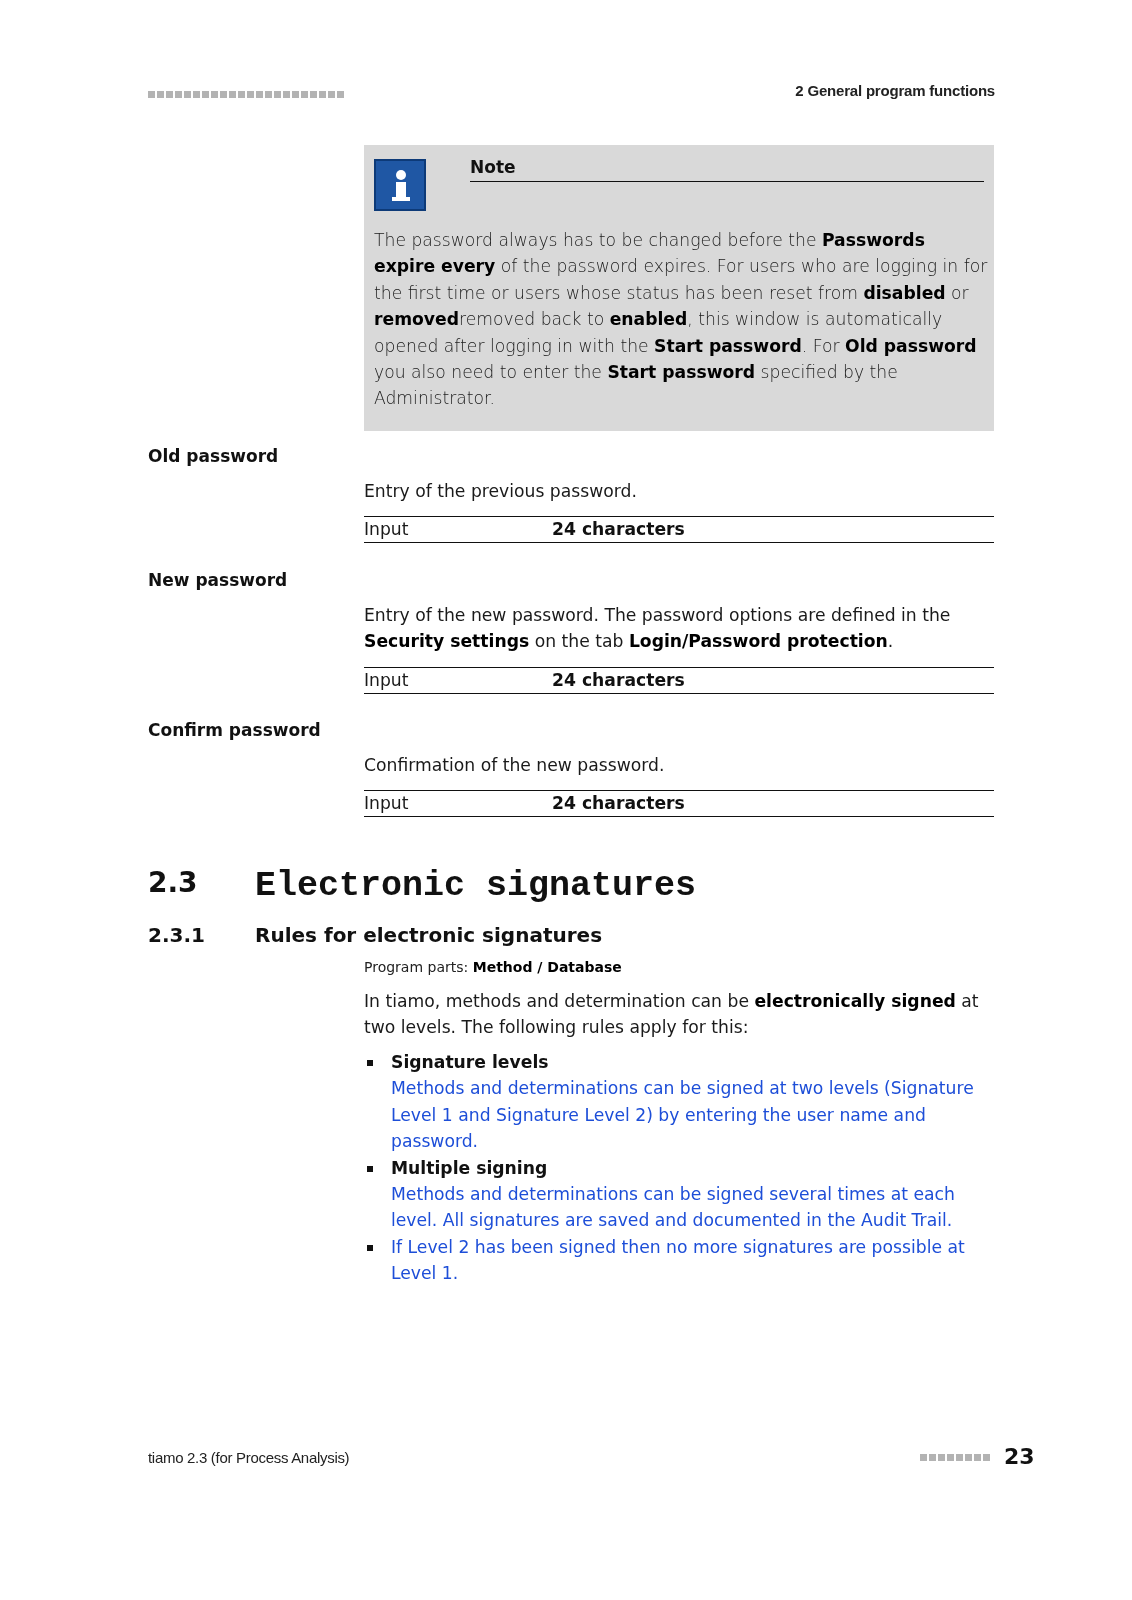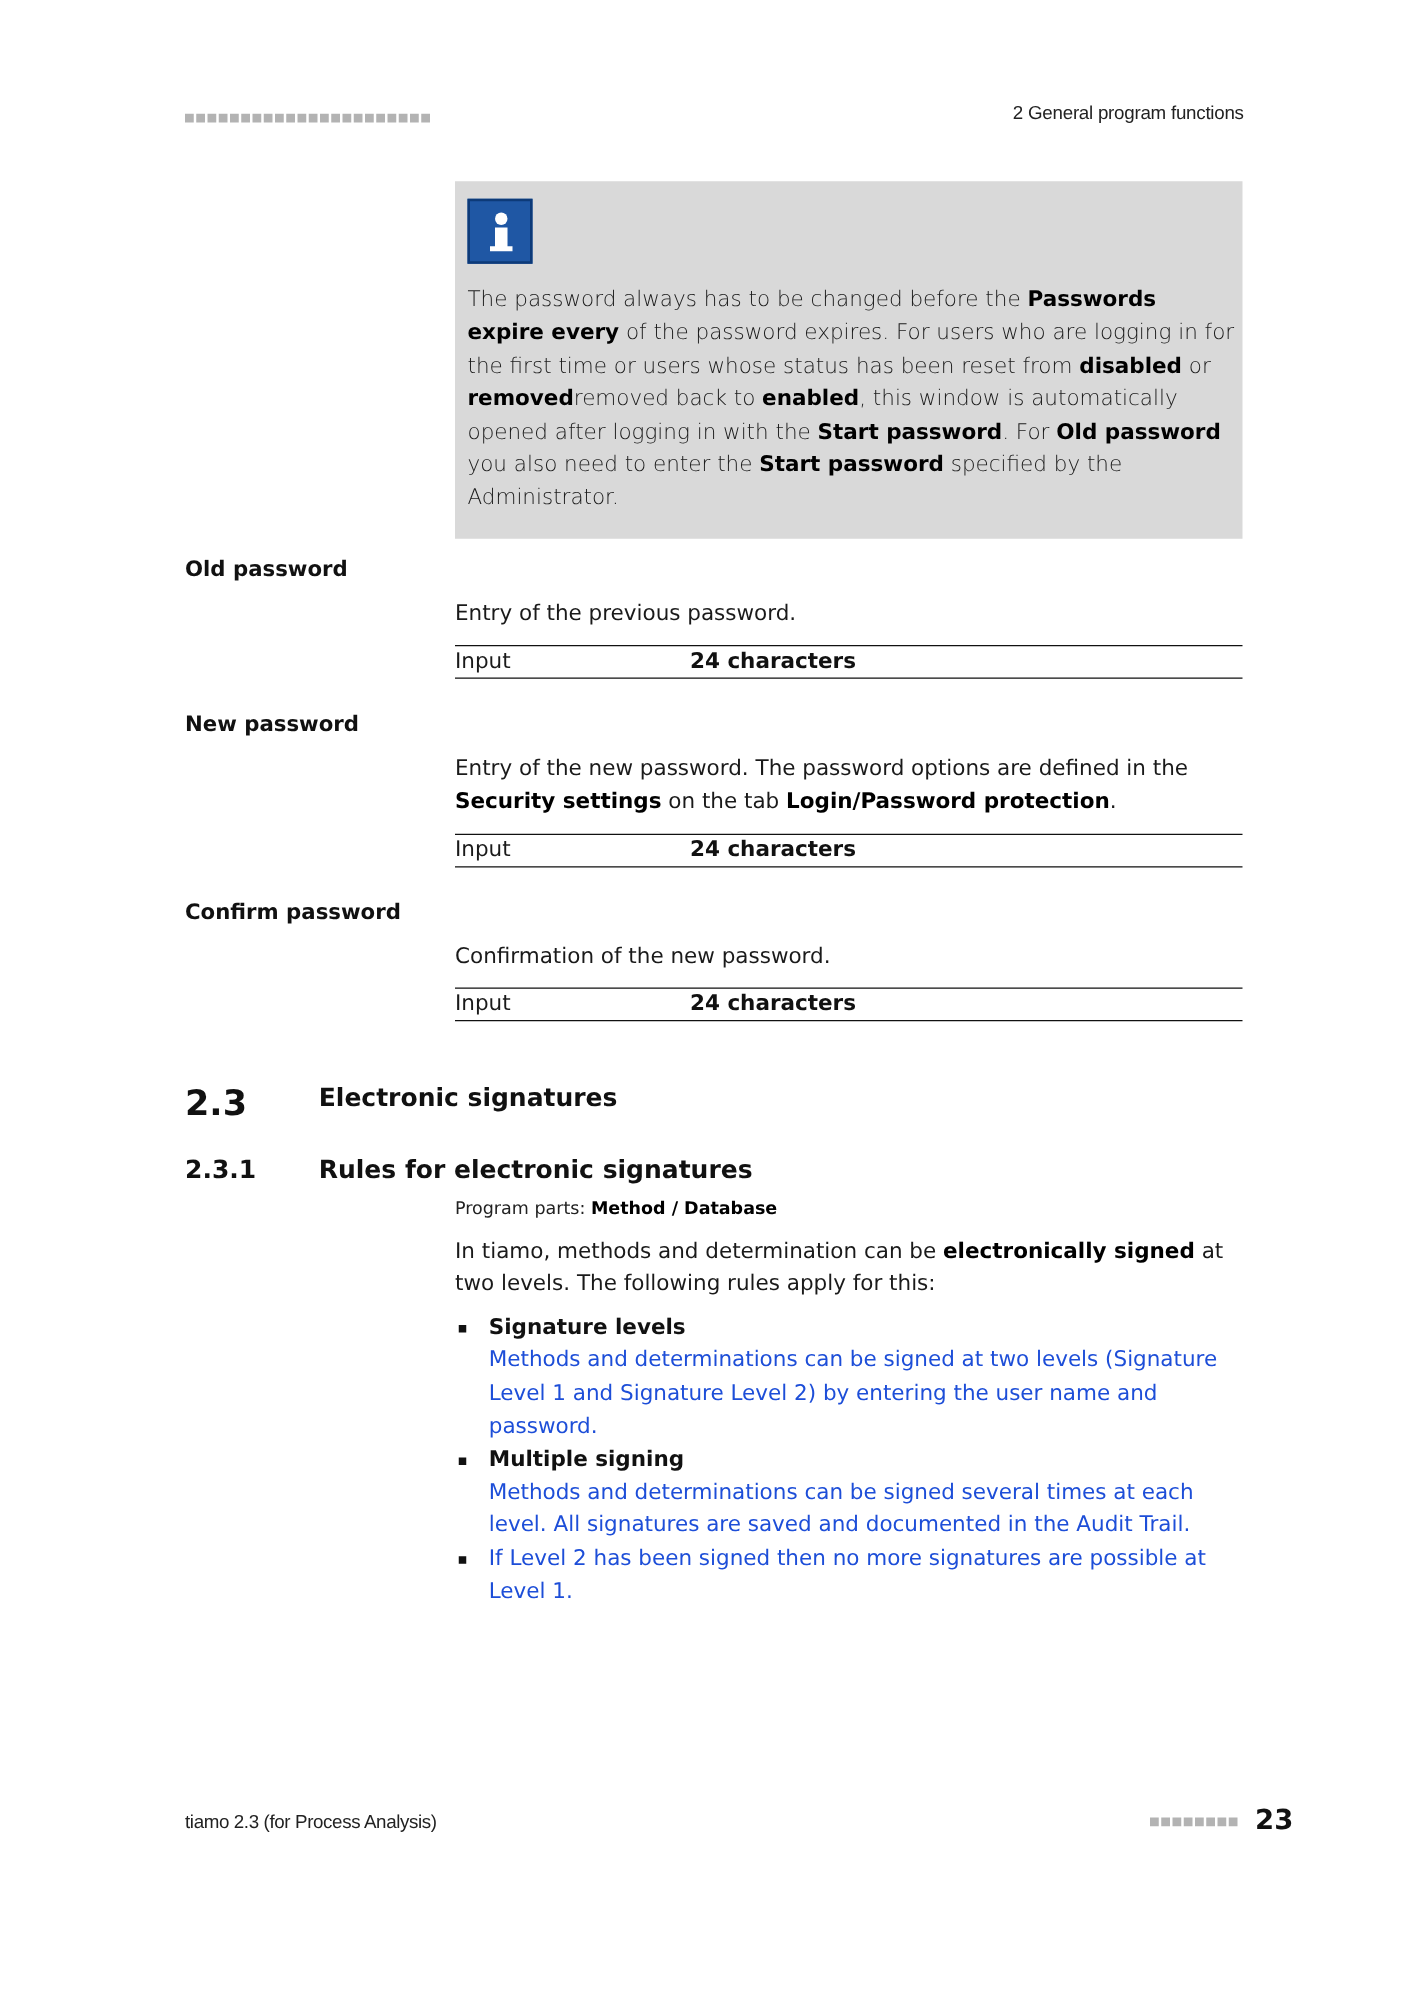--- a/index.html
+++ b/index.html
@@ -3,21 +3,21 @@
 <meta charset="utf-8">
 <style>
   html, body { margin: 0; padding: 0; background: #ffffff; }
   body { width: 1132px; height: 1600px; position: relative; overflow: hidden;
          font-family: "DejaVu Sans", "Liberation Sans", sans-serif; color: #111; }
   .abs { position: absolute; }
 
   
   .hdr-blocks { left: 148px; top: 91px; display: flex; gap: 2px; }
   .hdr-blocks span, .ftr-blocks span { display: block; width: 7px; height: 7px; background: #b3b3b3; }
-  .hdr-right { right: 137px; top: 82px; font-family: "Liberation Sans", sans-serif; font-size: 15px; color: #222; letter-spacing: -0.2px; }
+  .hdr-right { right: 137px; top: 82px; font-family: "Liberation Sans", sans-serif; font-size: 15px; color: #222; letter-spacing: -0.2px; font-weight: bold; }
 
   
   .note { left: 364px; top: 145px; width: 630px; height: 286px; background: #d9d9d9; }
   .note-icon { left: 10px; top: 14px; width: 52px; height: 52px; background: #1f57a4; border: 2px solid #0d3a78; box-sizing: border-box; }
   .note-icon .dot { position: absolute; left: 20px; top: 9px; width: 10px; height: 10px; background: #fff; border-radius: 50%; }
   .note-icon .stem { position: absolute; left: 20px; top: 21px; width: 10px; height: 17px; background: #fff; }
   .note-icon .foot { position: absolute; left: 16px; top: 36px; width: 18px; height: 4px; background: #fff; }
   .note-title { left: 106px; top: 12px; width: 514px; font-weight: bold; font-size: 17px; border-bottom: 1.5px solid #111; padding-bottom: 4px; }
   .note-body { left: 10px; top: 82px; width: 616px; font-size: 17.2px; line-height: 26.4px; color: #1a1a1a; font-weight: 300; }
   .note-body b { font-weight: bold; color: #000; }
@@ -25,21 +25,21 @@
   
   .param-title { left: 148px; font-size: 17px; font-weight: bold; }
   .param-desc { left: 364px; width: 630px; font-size: 17.2px; line-height: 26.4px; color: #1a1a1a; }
   .param-desc b { font-weight: bold; color: #000; }
   .param-row { left: 364px; width: 630px; height: 27px; border-top: 1.5px solid #111; border-bottom: 1.5px solid #111; box-sizing: border-box; font-size: 17.2px; }
   .param-row .k { position: absolute; left: 0; top: 2px; color: #1a1a1a; }
   .param-row .v { position: absolute; left: 188px; top: 2px; font-weight: bold; }
 
   
   .h2-num { left: 148px; top: 866px; font-size: 28px; font-weight: bold; }
-  .h2-txt { left: 255px; top: 866px; font-size: 20px; font-weight: bold; }
+  .h2-txt { left: 255px; top: 866px; font-size: 35px; font-weight: bold; font-family: Liberation Mono, monospace; }
   .h3-num { left: 148px; top: 923px; font-size: 20px; font-weight: bold; }
   .h3-txt { left: 255px; top: 923px; font-size: 20px; font-weight: bold; }
   .prog { left: 364px; top: 959px; font-size: 14px; color: #222; }
   .prog b { font-weight: bold; color: #000; }
   .intro { left: 364px; top: 988px; width: 630px; font-size: 17.2px; line-height: 26.4px; color: #1a1a1a; }
   .intro b { font-weight: bold; color: #000; }
 
   
   .bullets { left: 364px; top: 1049px; width: 630px; }
   .bullet { position: relative; padding-left: 27px; margin-bottom: 0; }
@@ -80,20 +80,21 @@
     <span></span>
   </div>
 <div class="abs hdr-right">2 General program functions</div>
 
 <div class="abs note">
   <div class="abs note-icon">
     <span class="dot"></span>
       <span class="stem"></span>
       <span class="foot"></span>
   </div>
+  <div class="abs note-title">Note</div>
   <div class="abs note-body"><span>The password always has to be changed before the </span><b>Passwords expire every</b><span> of the password expires. For users who are logging in for the first time or users whose status has been reset from </span><b>disabled</b><span> or </span><b>removed</b><span>removed back to </span><b>enabled</b><span>, this window is automatically opened after logging in with the </span><b>Start password</b><span>. For </span><b>Old password</b><span> you also need to enter the </span><b>Start password</b><span> specified by the Administrator.</span></div>
 </div>
 
 <div class="abs param-title" style="top:446px;">Old password</div>
 <div class="abs param-desc" style="top:478px;"><span>Entry of the previous password.</span></div>
 <div class="abs param-row" style="top:516px;">
   <span class="k">Input</span>
   <span class="v">24 characters</span>
 </div>
 

